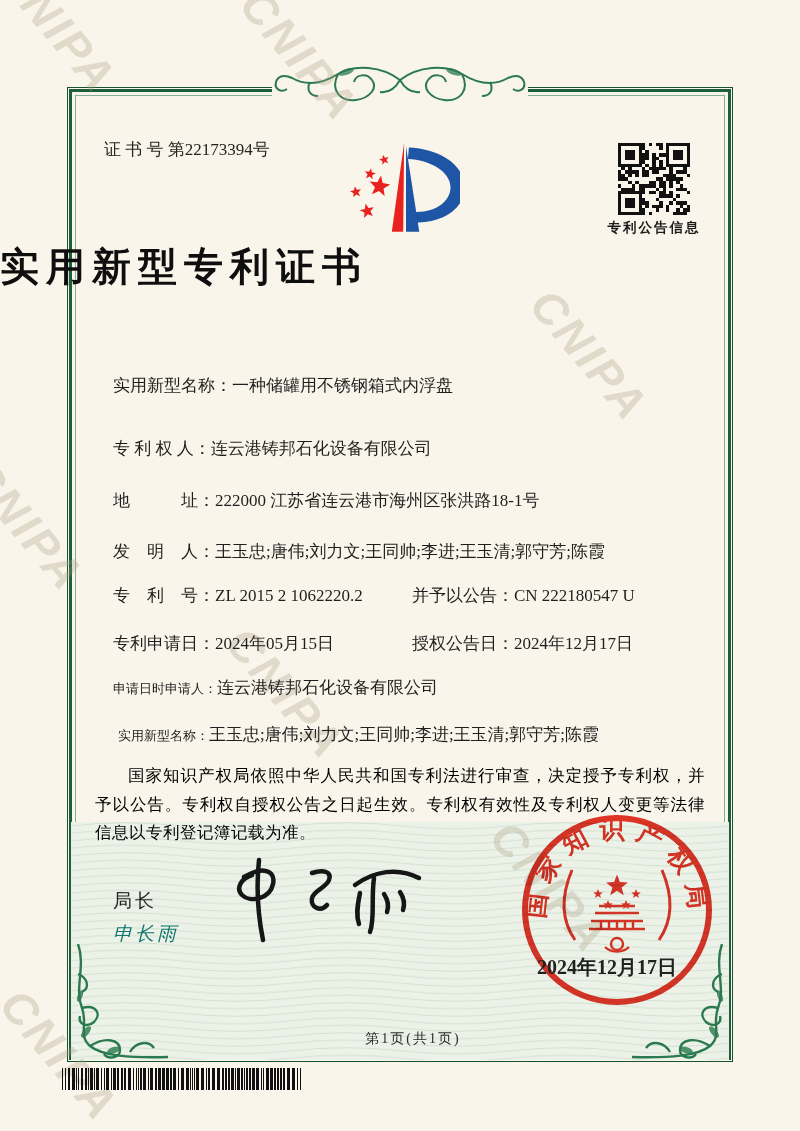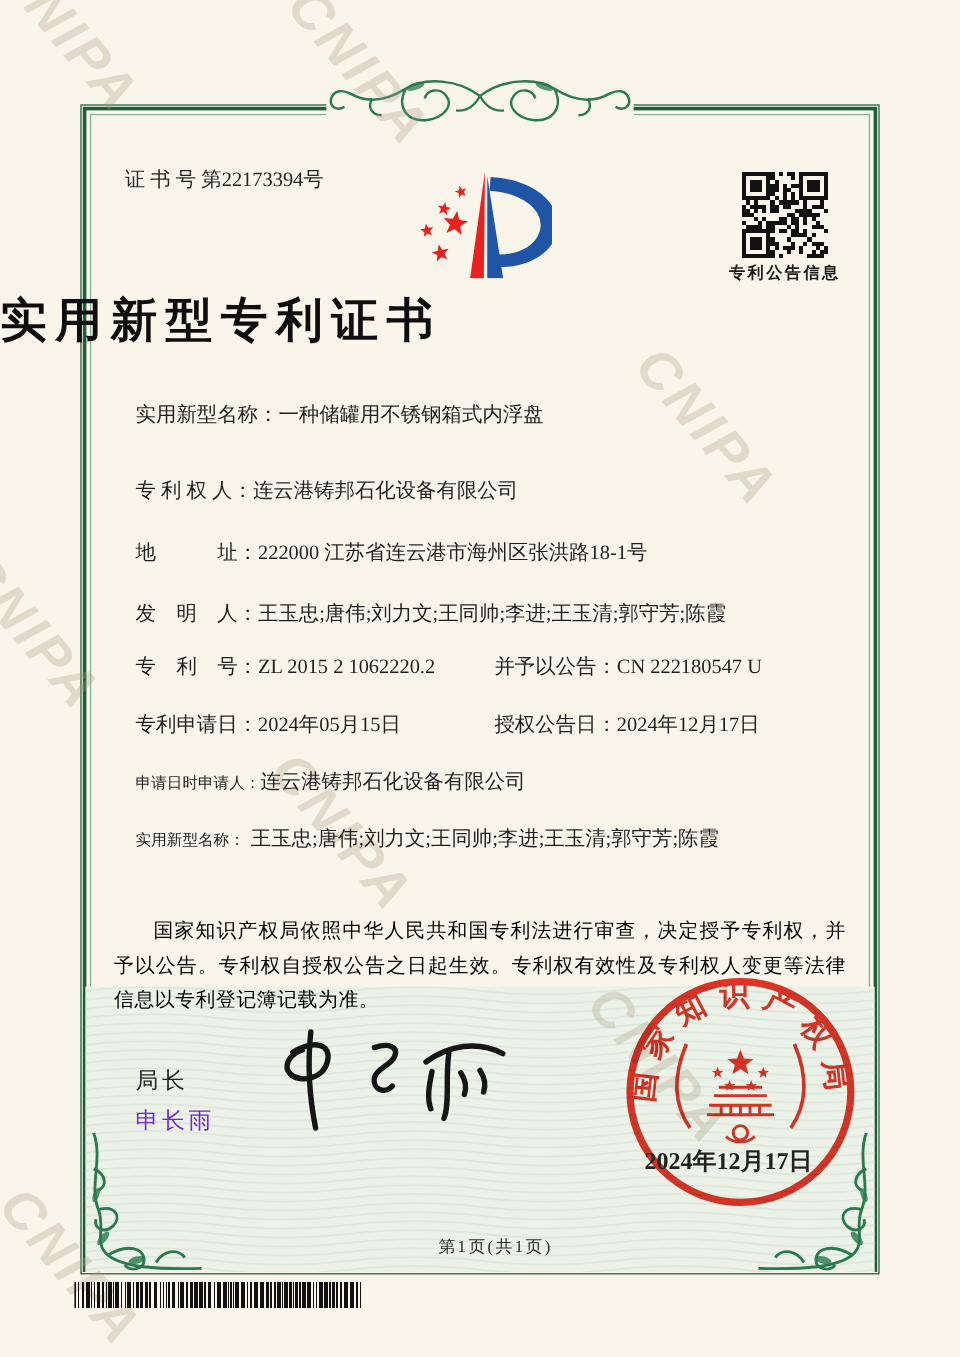--- a/index.html
+++ b/index.html
@@ -26,35 +26,35 @@
   .logo{position:absolute;left:335px;top:137px;}
   .qr{position:absolute;left:618px;top:143px;width:72px;height:72px;}
   .qr-caption{position:absolute;left:596px;top:219px;width:116px;text-align:center;
               font-size:13.5px;letter-spacing:2px;color:#1c1c1c;font-weight:bold;}
   .title{position:absolute;left:0;right:0;top:240px;
          font-size:39px;font-weight:700;letter-spacing:7px;color:#0e0e0e;}
 
   
   .row{position:absolute;left:113px;right:70px;font-size:17px;color:#1f1f1f;
        white-space:nowrap;}
-  .lbl{display:inline-block;min-width:94px;white-space:pre;}
-  .lbl.sm{font-size:13px;min-width:96px;}
+  .lbl{display:inline-block;min-width:94px;white-space:pre;margin-top:40px;}
+  .lbl.sm{font-size:13px;min-width:96px;text-align:right;}
   .val{white-space:pre;}
   .pair-right{position:absolute;left:299px;top:0;}
 
   
   .statement{position:absolute;left:95px;top:762px;width:610px;font-size:16.5px;
              line-height:28.5px;letter-spacing:.5px;text-indent:2em;
              text-align:justify;color:#000000;}
 
   
   .signer-title{position:absolute;left:113px;top:888px;font-family:"Liberation Sans",sans-serif;
                 font-size:19px;letter-spacing:3px;color:#222;}
   .signer-name{position:absolute;left:113px;top:921px;font-family:"Liberation Sans",sans-serif;
-               font-size:19px;letter-spacing:3px;color:#6d28d9;}
+               font-size:19px;letter-spacing:3px;color:#0f766e;font-style:italic;}
   .signature{position:absolute;left:222px;top:853px;}
   .seal{position:absolute;left:515px;top:808px;mix-blend-mode:multiply;}
 
   
   .page-info{position:absolute;left:0;right:0;top:1030px;text-align:center;
              font-size:14px;letter-spacing:2px;color:#2a2a2a;padding-left:26px;}
   .barcode{position:absolute;left:62px;top:1068px;}
 
   .orn{position:absolute;}
 </style>

